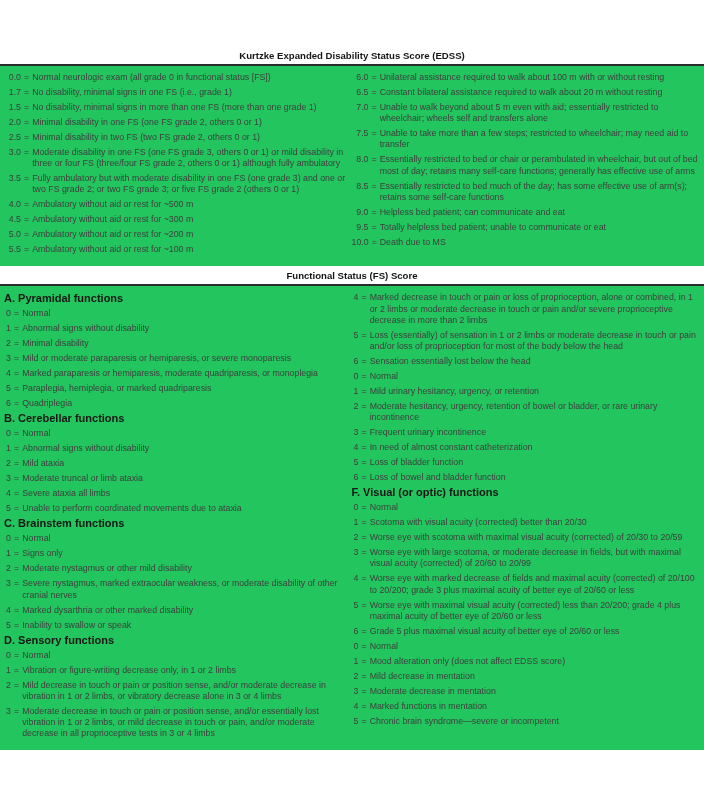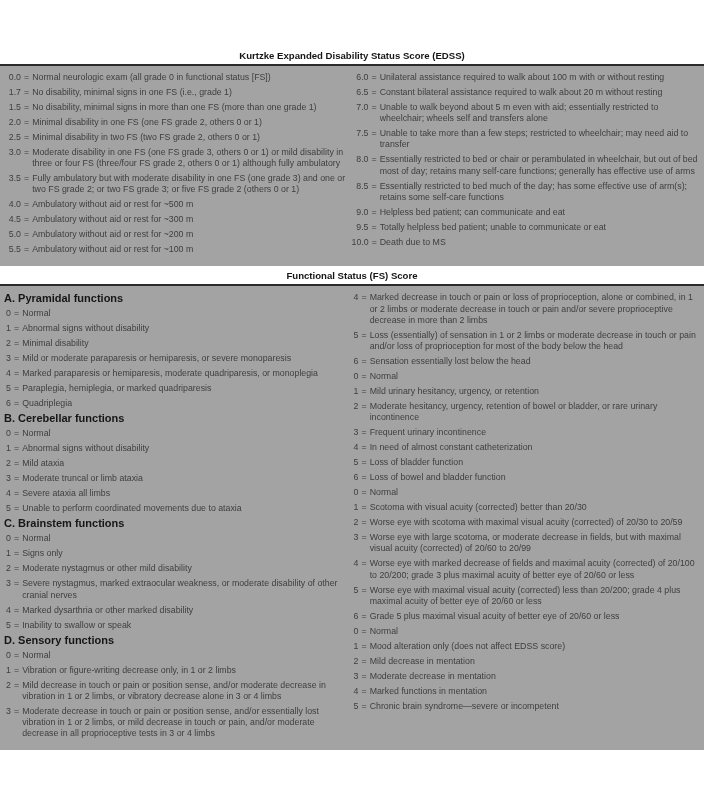--- a/index.html
+++ b/index.html
@@ -10,21 +10,21 @@
     font-family: "Liberation Sans", sans-serif;
     color: #3e3e3e; background: #ffffff; overflow: hidden; margin-top: 46px;
   }
   .page > * { flex-shrink: 0; }
   .table-title {
     background: #ffffff; text-align: center; font-weight: bold;
     font-size: 9.6px; color: #151515; padding: 4px 0 3px;
     border-bottom: 2px solid #2b2b2b; line-height: 11px;
   }
   .section-body {
-    background: #a3a3a3; display: flex; 
+    background: #22c55e; display: flex; 
     padding: 6px 5px 7px 4px;
   }
   .col { flex: 1 1 0; min-width: 0; }
   .entry { display: flex; align-items: flex-start; font-size: 8.8px; line-height: 11.2px; margin-bottom: 3.8px; }
   .score { flex: 0 0 auto; min-width: 17px; text-align: right; white-space: nowrap; }
   .fs-body .score { min-width: 7px; }
   .eq { margin: 0 3px; }
   .desc { flex: 1 1 auto; }
   .section-header { font-weight: bold; color: #161616; font-size: 11px; line-height: 11.2px; margin-bottom: 3.8px; margin-top: 1px; }
   .footer {
@@ -315,20 +315,21 @@
         <div class="entry">
           <span class="score">5</span>
           <span class="eq">=</span>
           <span class="desc">Loss of bladder function</span>
         </div>
         <div class="entry">
           <span class="score">6</span>
           <span class="eq">=</span>
           <span class="desc">Loss of bowel and bladder function</span>
         </div>
+        <div class="section-header">F. Visual (or optic) functions</div>
         <div class="entry">
           <span class="score">0</span>
           <span class="eq">=</span>
           <span class="desc">Normal</span>
         </div>
         <div class="entry">
           <span class="score">1</span>
           <span class="eq">=</span>
           <span class="desc">Scotoma with visual acuity (corrected) better than 20/30</span>
         </div>

